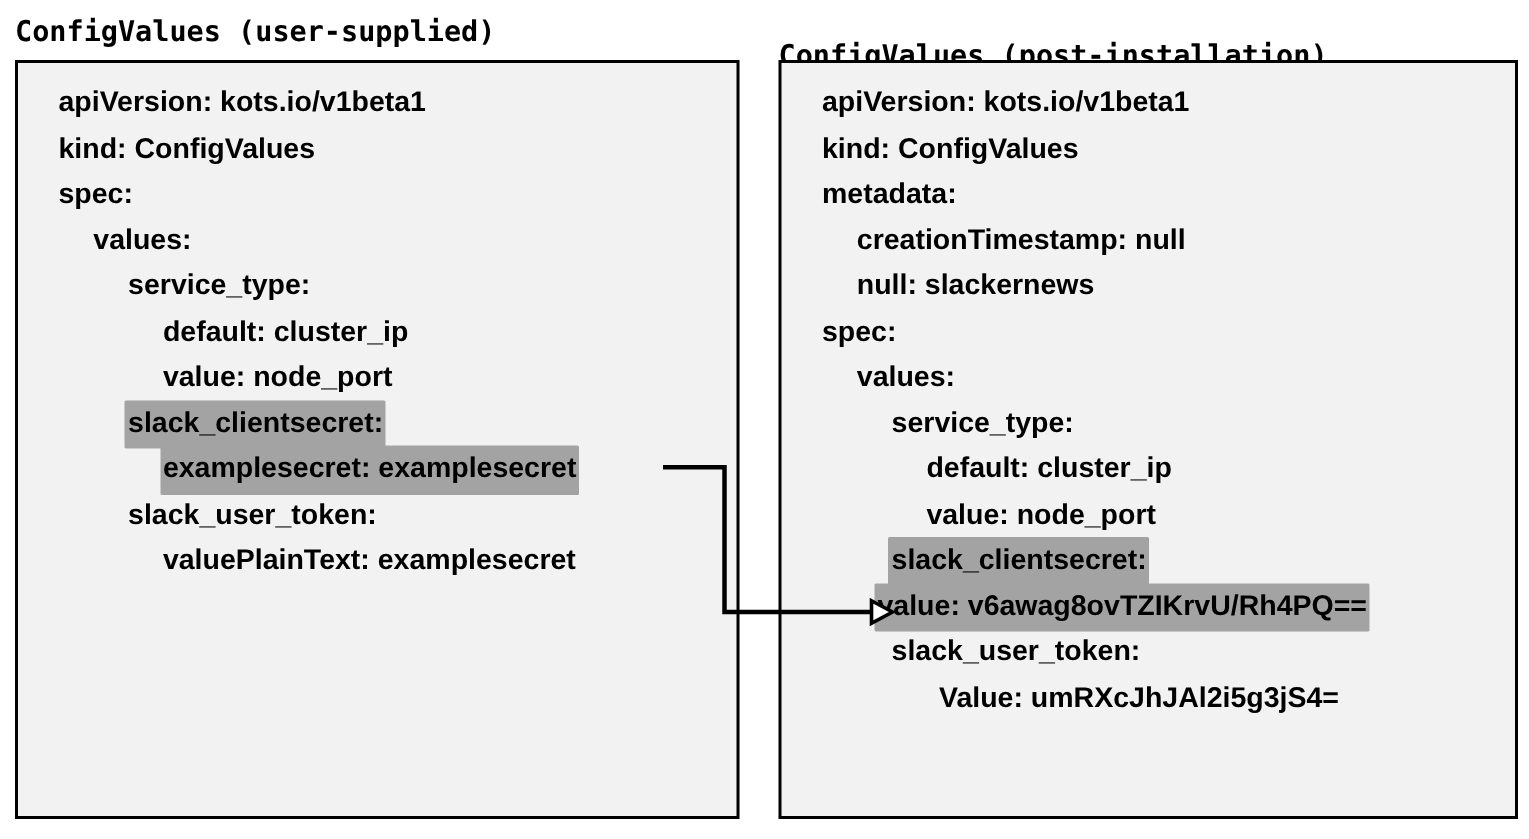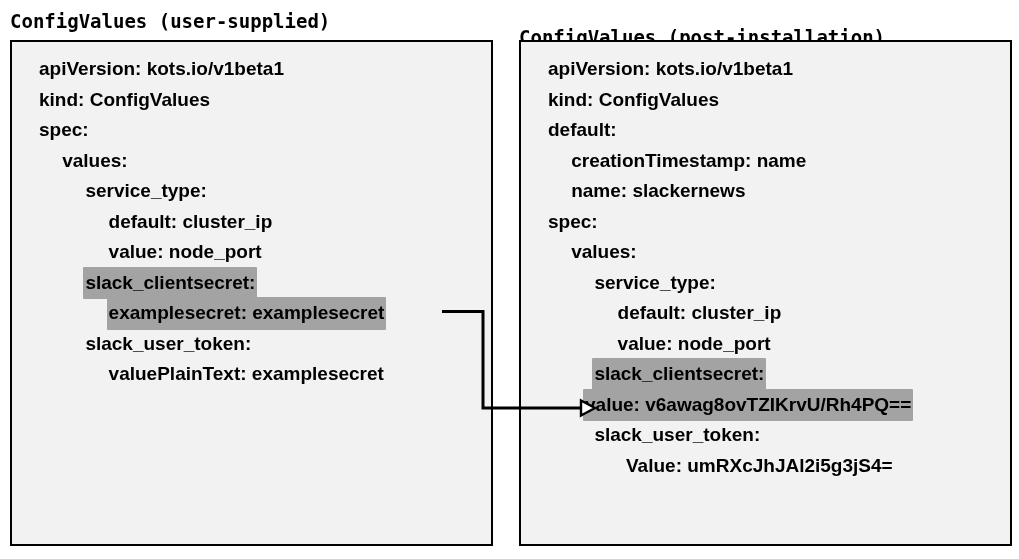--- a/index.html
+++ b/index.html
@@ -95,23 +95,23 @@
       <div class="code-line hl"><span class="txt" style="margin-left: 69.6px;">examplesecret: examplesecret</span></div>
       <div class="code-line"><span class="txt" style="margin-left: 46.4px;">slack_user_token:</span></div>
       <div class="code-line"><span class="txt" style="margin-left: 69.6px;">valuePlainText: examplesecret</span></div>
     </div>
 </div>
 
 <div class="panel" id="panel-right">
   <div class="code-block" id="code-right">
       <div class="code-line"><span class="txt" style="margin-left: 0px;">apiVersion: kots.io/v1beta1</span></div>
       <div class="code-line"><span class="txt" style="margin-left: 0px;">kind: ConfigValues</span></div>
-      <div class="code-line"><span class="txt" style="margin-left: 0px;">default:</span></div>
-      <div class="code-line"><span class="txt" style="margin-left: 23.2px;">creationTimestamp: name</span></div>
-      <div class="code-line"><span class="txt" style="margin-left: 23.2px;">name: slackernews</span></div>
+      <div class="code-line"><span class="txt" style="margin-left: 0px;">metadata:</span></div>
+      <div class="code-line"><span class="txt" style="margin-left: 23.2px;">creationTimestamp: null</span></div>
+      <div class="code-line"><span class="txt" style="margin-left: 23.2px;">null: slackernews</span></div>
       <div class="code-line"><span class="txt" style="margin-left: 0px;">spec:</span></div>
       <div class="code-line"><span class="txt" style="margin-left: 23.2px;">values:</span></div>
       <div class="code-line"><span class="txt" style="margin-left: 46.4px;">service_type:</span></div>
       <div class="code-line"><span class="txt" style="margin-left: 69.6px;">default: cluster_ip</span></div>
       <div class="code-line"><span class="txt" style="margin-left: 69.6px;">value: node_port</span></div>
       <div class="code-line hl"><span class="txt" style="margin-left: 46.4px;">slack_clientsecret:</span></div>
       <div class="code-line hl"><span class="txt" style="margin-left: 37px;">value: v6awag8ovTZIKrvU/Rh4PQ==</span></div>
       <div class="code-line"><span class="txt" style="margin-left: 46.4px;">slack_user_token:</span></div>
       <div class="code-line"><span class="txt" style="margin-left: 78px;">Value: umRXcJhJAl2i5g3jS4=</span></div>
     </div>

